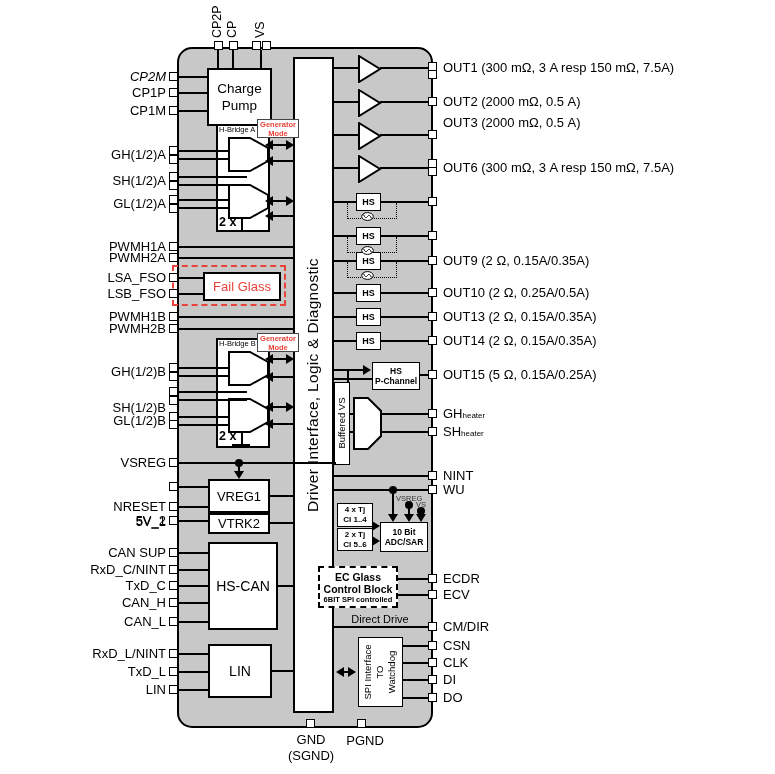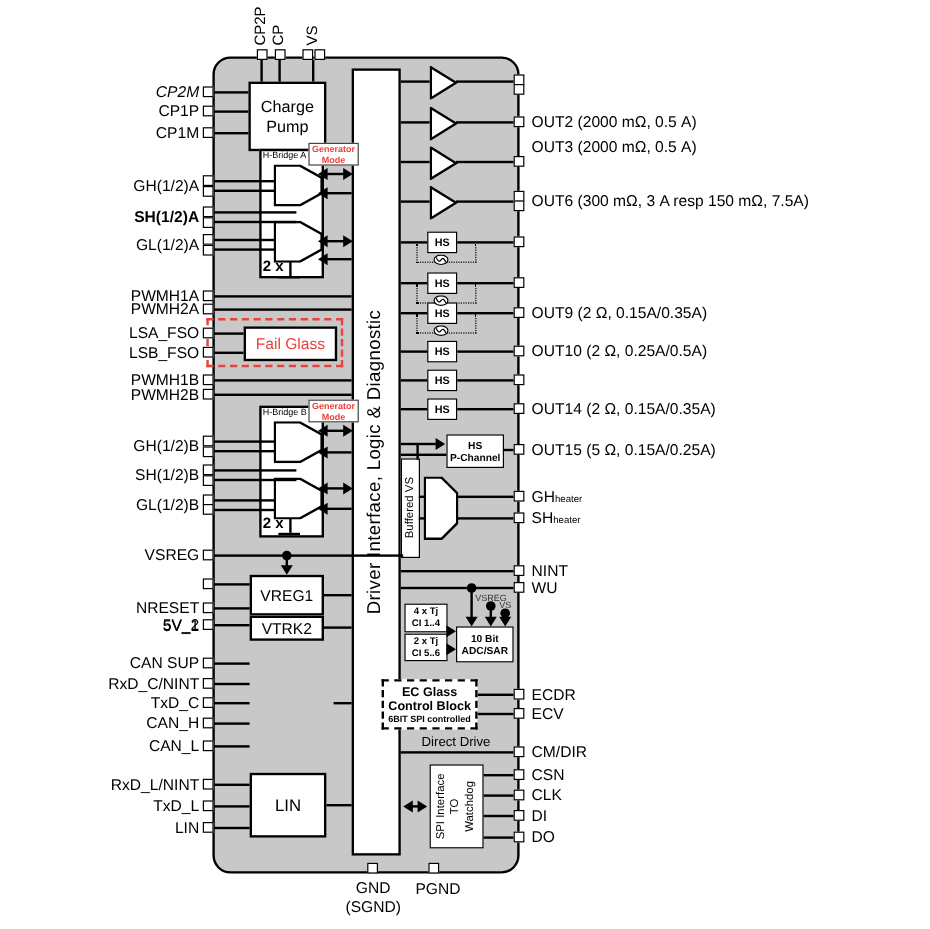--- a/index.html
+++ b/index.html
@@ -94,20 +94,21 @@
   <div class="ahl" style="left:265px;top:372px;"></div>
   <div class="h wire" style="left:272px;top:376px;width:21px;"></div>
   <div class="ahl" style="left:265px;top:402px;"></div>
   <div class="h wire" style="left:272px;top:406px;width:15px;"></div>
   <div class="ahr" style="left:286px;top:402px;"></div>
   <div class="ahl" style="left:265px;top:419px;"></div>
   <div class="h wire" style="left:272px;top:423px;width:21px;"></div>
 
   <div class="box" style="left:208px;top:479px;width:62px;height:34px;font-size:13px;">VREG1</div>
   <div class="box" style="left:208px;top:513px;width:62px;height:21px;font-size:13px;">VTRK2</div>
+  <div class="box" style="left:208px;top:542px;width:70px;height:88px;font-size:14px;">HS-CAN</div>
   <div class="box" style="left:208px;top:644px;width:64px;height:54px;font-size:14px;">LIN</div>
   <div class="h wire" style="left:270px;top:495px;width:23px;"></div>
   <div class="h wire" style="left:270px;top:522px;width:23px;"></div>
   <div class="h wire" style="left:278px;top:585px;width:15px;"></div>
   <div class="h wire" style="left:272px;top:670px;width:21px;"></div>
 
   <div class="dot" style="left:235px;top:459px;"></div>
   <div class="v wire" style="left:238px;top:463px;height:9px;"></div>
   <div class="ahd" style="left:234px;top:471px;"></div>
 
@@ -176,30 +177,30 @@
   <div class="pin" style="left:169px;top:598px;"></div>
   <div class="pin" style="left:169px;top:617px;"></div>
   <div class="pin" style="left:169px;top:649px;"></div>
   <div class="pin" style="left:169px;top:667px;"></div>
   <div class="pin" style="left:169px;top:685px;"></div>
 
   <div class="lblL" style="top:69px;font-style:italic;">CP2M</div>
   <div class="lblL" style="top:85px;">CP1P</div>
   <div class="lblL" style="top:103px;margin-left:28px;">CP1M</div>
   <div class="lblL" style="top:147px;">GH(1/2)A</div>
-  <div class="lblL" style="top:173px;font-weight:bold;">SH(1/2)A</div>
+  <div class="lblL" style="top:173px;">SH(1/2)A</div>
   <div class="lblL" style="top:196px;">GL(1/2)A</div>
   <div class="lblL" style="top:239px;">PWMH1A</div>
   <div class="lblL" style="top:250px;">PWMH2A</div>
   <div class="lblL" style="top:270px;">LSA_FSO</div>
   <div class="lblL" style="top:286px;">LSB_FSO</div>
   <div class="lblL" style="top:309px;">PWMH1B</div>
   <div class="lblL" style="top:321px;">PWMH2B</div>
   <div class="lblL" style="top:364px;">GH(1/2)B</div>
-  <div class="lblL" style="top:388px;margin-left:48px;">SH(1/2)B</div>
+  <div class="lblL" style="top:400px;margin-left:48px;">SH(1/2)B</div>
   <div class="lblL" style="top:413px;">GL(1/2)B</div>
   <div class="lblL" style="top:455px;">VSREG</div>
   <div class="lblL" style="top:479px;margin-top:35px;">5V_1</div>
   <div class="lblL" style="top:499px;">NRESET</div>
   <div class="lblL" style="top:513px;">5V_2</div>
   <div class="lblL" style="top:545px;">CAN SUP</div>
   <div class="lblL" style="top:562px;">RxD_C/NINT</div>
   <div class="lblL" style="top:578px;">TxD_C</div>
   <div class="lblL" style="top:595px;">CAN_H</div>
   <div class="lblL" style="top:614px;">CAN_L</div>
@@ -348,25 +349,27 @@
   <div class="pin" style="left:428px;top:471px;"></div>
   <div class="pin" style="left:428px;top:485px;"></div>
   <div class="pin" style="left:428px;top:574px;"></div>
   <div class="pin" style="left:428px;top:590px;"></div>
   <div class="pin" style="left:428px;top:622px;"></div>
   <div class="pin" style="left:428px;top:641px;"></div>
   <div class="pin" style="left:428px;top:658px;"></div>
   <div class="pin" style="left:428px;top:675px;"></div>
   <div class="pin" style="left:428px;top:693px;"></div>
 
+  <div class="lblR" style="top:60px;"><span>OUT1 (300 mΩ, 3 A resp 150 mΩ, 7.5A)</span></div>
   <div class="lblR" style="top:94px;"><span>OUT2 (2000 mΩ, 0.5 A)</span></div>
   <div class="lblR" style="top:115px;"><span>OUT3 (2000 mΩ, 0.5 A)</span></div>
   <div class="lblR" style="top:160px;"><span>OUT6 (300 mΩ, 3 A resp 150 mΩ, 7.5A)</span></div>
   <div class="lblR" style="top:253px;"><span>OUT9 (2 Ω, 0.15A/0.35A)</span></div>
   <div class="lblR" style="top:285px;"><span>OUT10 (2 Ω, 0.25A/0.5A)</span></div>
+  <div class="lblR" style="top:309px;"><span>OUT13 (2 Ω, 0.15A/0.35A)</span></div>
   <div class="lblR" style="top:333px;"><span>OUT14 (2 Ω, 0.15A/0.35A)</span></div>
   <div class="lblR" style="top:367px;"><span>OUT15 (5 Ω, 0.15A/0.25A)</span></div>
   <div class="lblR" style="top:406px;"><span>GH</span><span class="sub">heater</span></div>
   <div class="lblR" style="top:424px;"><span>SH</span><span class="sub">heater</span></div>
   <div class="lblR" style="top:468px;"><span>NINT</span></div>
   <div class="lblR" style="top:482px;"><span>WU</span></div>
   <div class="lblR" style="top:571px;"><span>ECDR</span></div>
   <div class="lblR" style="top:587px;"><span>ECV</span></div>
   <div class="lblR" style="top:619px;"><span>CM/DIR</span></div>
   <div class="lblR" style="top:638px;"><span>CSN</span></div>

